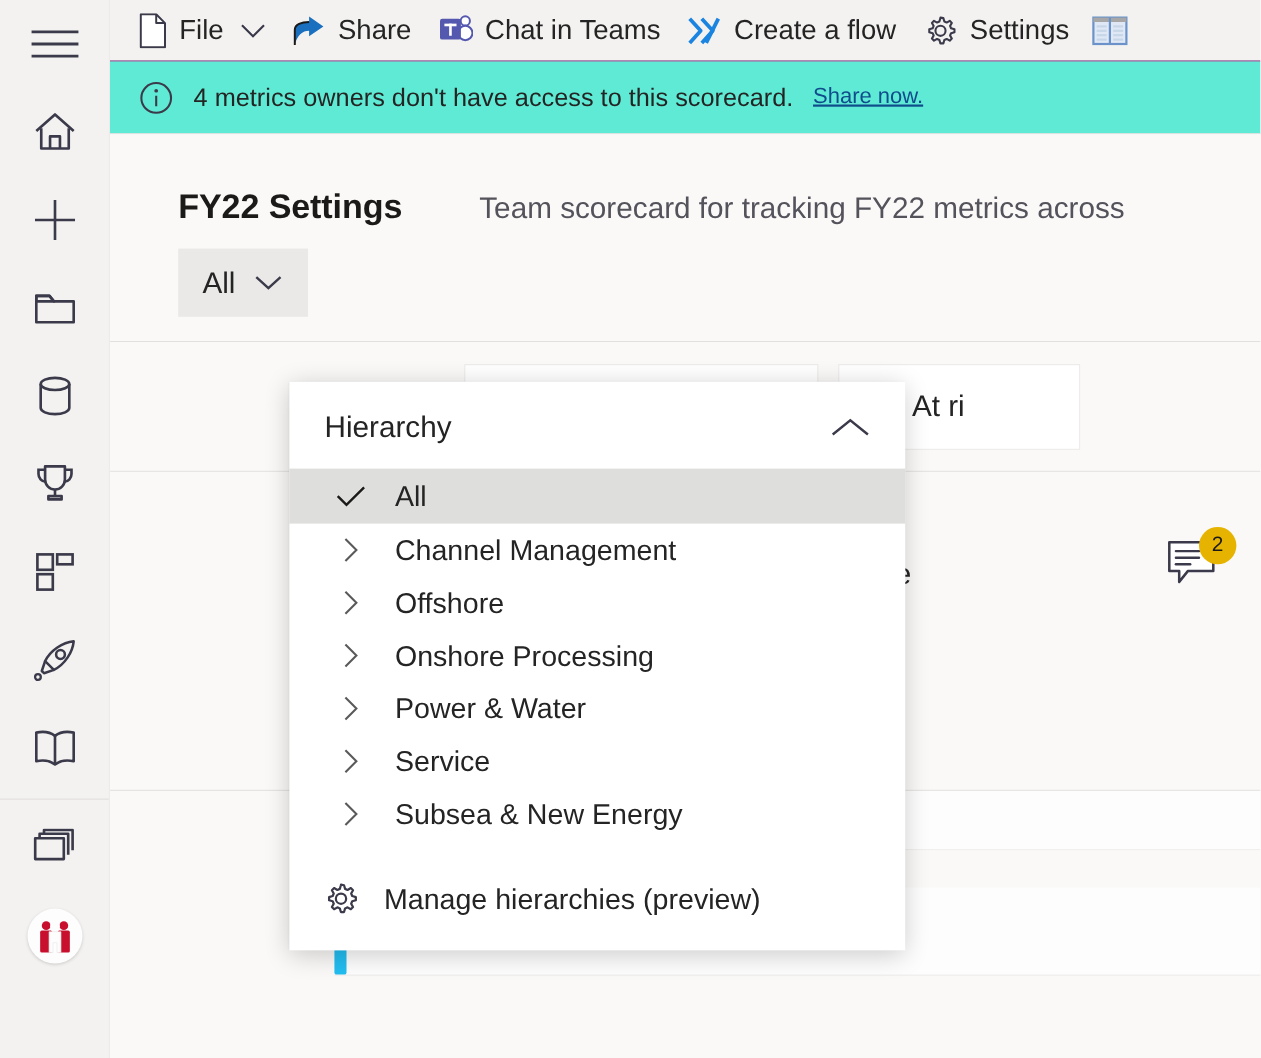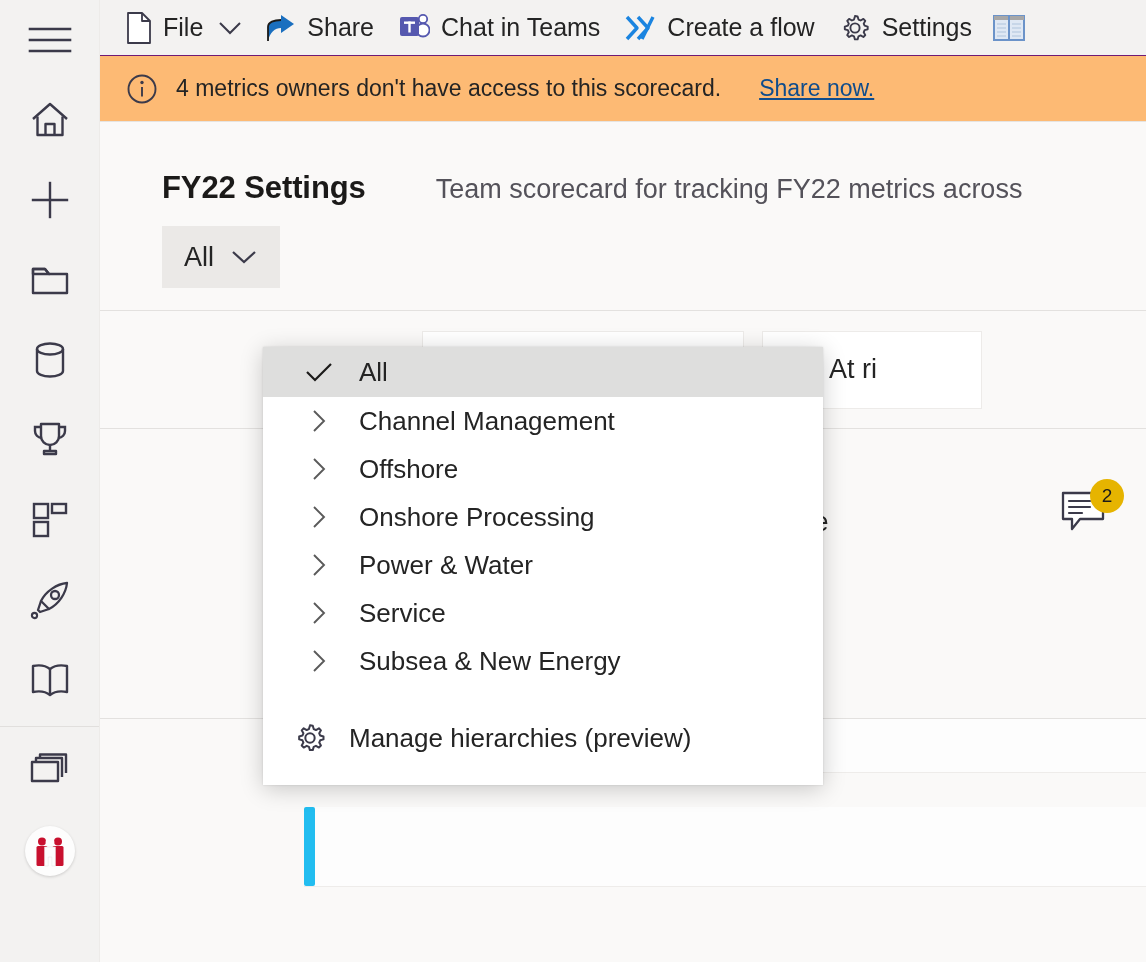--- a/index.html
+++ b/index.html
@@ -88,38 +88,37 @@
     cursor: pointer;
     white-space: nowrap;
   }
   .cmd svg { display:block; flex: 0 0 auto; }
   .cmd-label { line-height: 1; }
   .chev-sm { margin-left: 4px; }
 
   
   .msgbar {
     height: 66px;
-    background: #fdba74;
+    background: #5eead4;
     display: flex;
     align-items: center;
     padding-left: 26px;
     gap: 18px;
     border-bottom: 1px solid #e6e4e1;
     white-space: nowrap;
   }
   .msgbar-text {
     font-size: 23px;
     color: #242424;
   }
   .msgbar-link {
-    font-size: 23px;
+    font-size: 20px;
     color: #0f4c8c;
     text-decoration: underline;
     cursor: pointer;
-    margin-left: 20px;
   }
 
   
   .content {
     position: relative;
     background: #faf9f8;
     height: calc(962px - 56px - 67px);
   }
 
   
@@ -549,20 +548,26 @@
         <div class="mrow gap" style="height:34px;"></div>
         <div class="mrow tall">
           <span class="accent"></span>
         </div>
       </div>
 
     </div>
 
     <div class="flyout">
 
+      <div class="fly-head">
+        <span class="fly-head-title">Hierarchy</span>
+        <svg width="40" height="24" viewBox="0 0 40 24" aria-hidden="true">
+          <path d="M4 18 L20 5 L36 18" fill="none" stroke="#3b3a4a" stroke-width="2.2"></path>
+        </svg>
+      </div>
 
       <div class="fly-list">
 
         <div class="fly-item selected">
           <span class="glyph">
             <svg width="30" height="24" viewBox="0 0 30 24" aria-hidden="true">
               <path d="M3 12 L11 20 L27 4" fill="none" stroke="#1b1a19" stroke-width="2.2"></path>
             </svg>
           </span>
           <span class="lbl">All</span>

